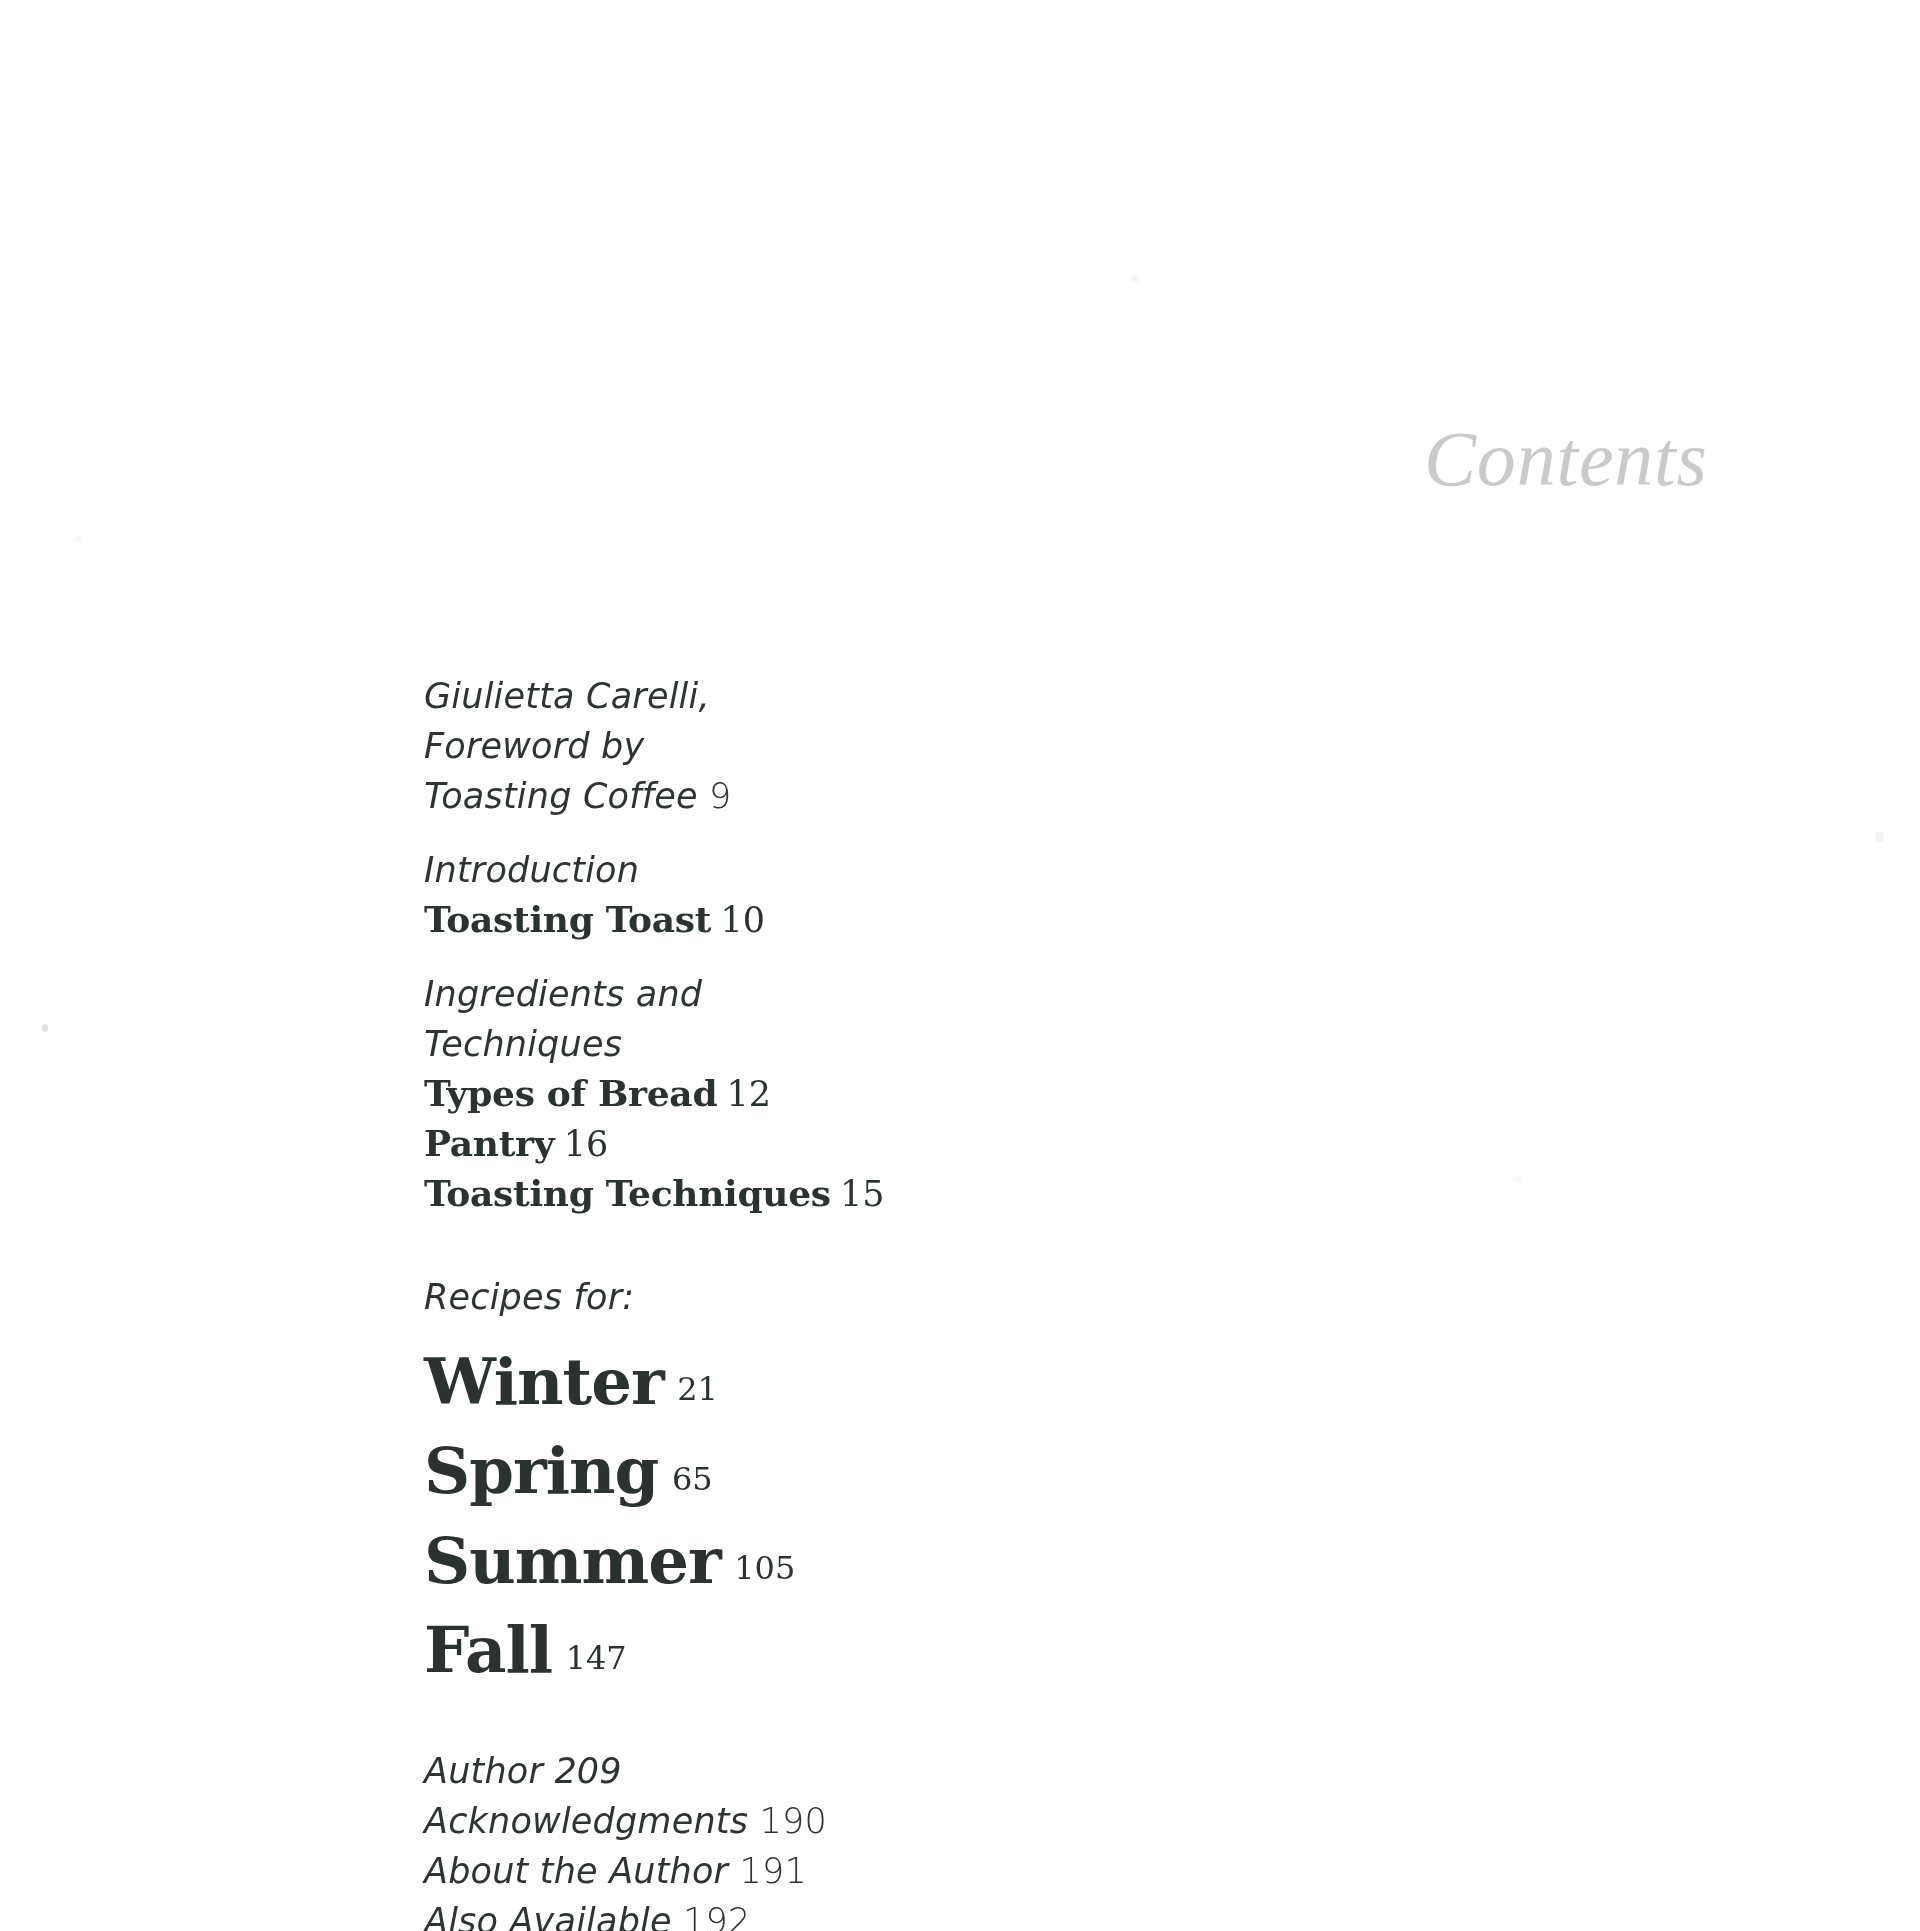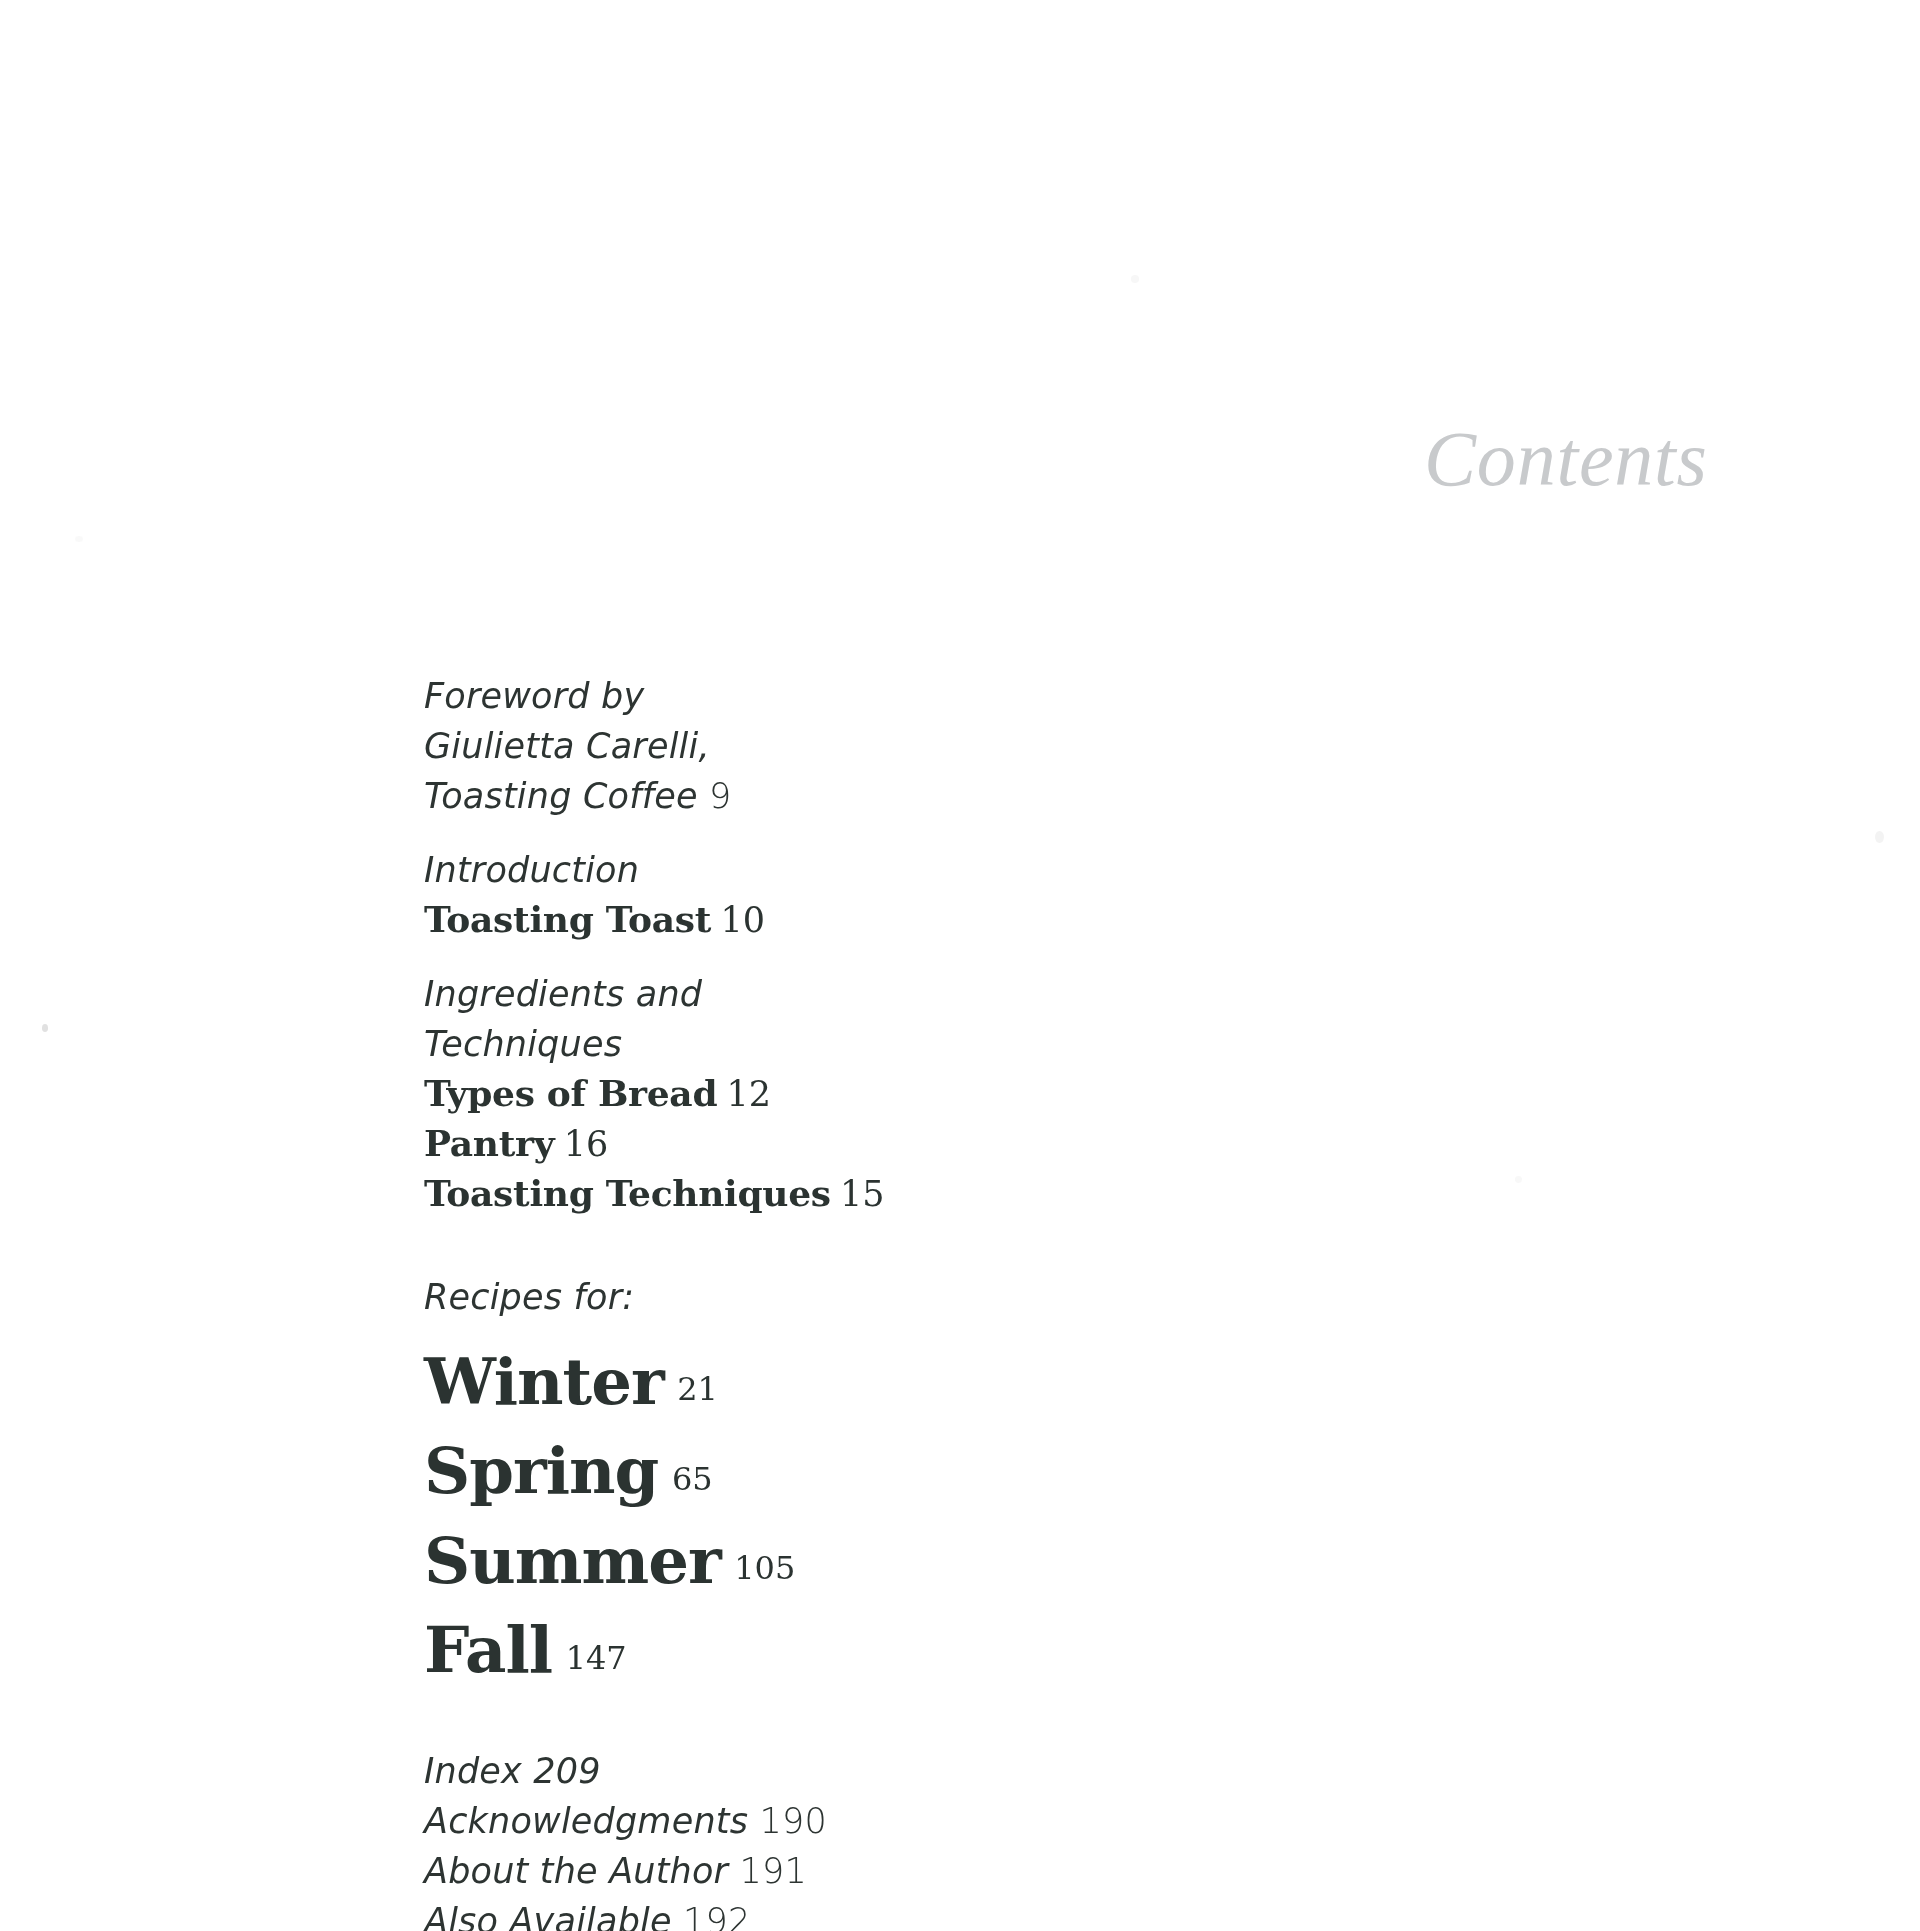--- a/index.html
+++ b/index.html
@@ -131,22 +131,22 @@
   <div class="speck s2"></div>
   <div class="speck s3"></div>
   <div class="speck s4"></div>
   <div class="speck s5"></div>
 
   <div id="contents-title">Contents</div>
 
   <div id="toc">
 
     <div class="block">
+      <div class="ital">Giulietta Carelli,</div>
       <div class="ital">Foreword by</div>
-      <div class="ital">Giulietta Carelli,</div>
       <div class="ital"><span>Toasting Coffee</span> <span class="num-up">9</span></div>
     </div>
 
     <div class="gap-md"></div>
 
     <div class="block">
       <div class="ital">Introduction</div>
       <div class="slab"><span>Toasting Toast</span><span class="pg">10</span></div>
     </div>
 
@@ -175,21 +175,21 @@
       <div class="season"><span>Spring</span><span class="pg">65</span></div>
 
       <div class="season"><span>Summer</span><span class="pg">105</span></div>
 
       <div class="season"><span>Fall</span><span class="pg">147</span></div>
     </div>
 
     <div class="gap-end"></div>
 
     <div class="block">
-      <div class="ital"><span>Index</span> <span class="num-it">209</span></div>
+      <div class="ital"><span>Author</span> <span class="num-it">209</span></div>
 
       <div class="ital"><span>Acknowledgments</span> <span class="num-up">190</span></div>
 
       <div class="ital"><span>About the Author</span> <span class="num-up">191</span></div>
 
       <div class="ital"><span>Also Available</span> <span class="num-up">192</span></div>
     </div>
 
   </div>
 </div>

